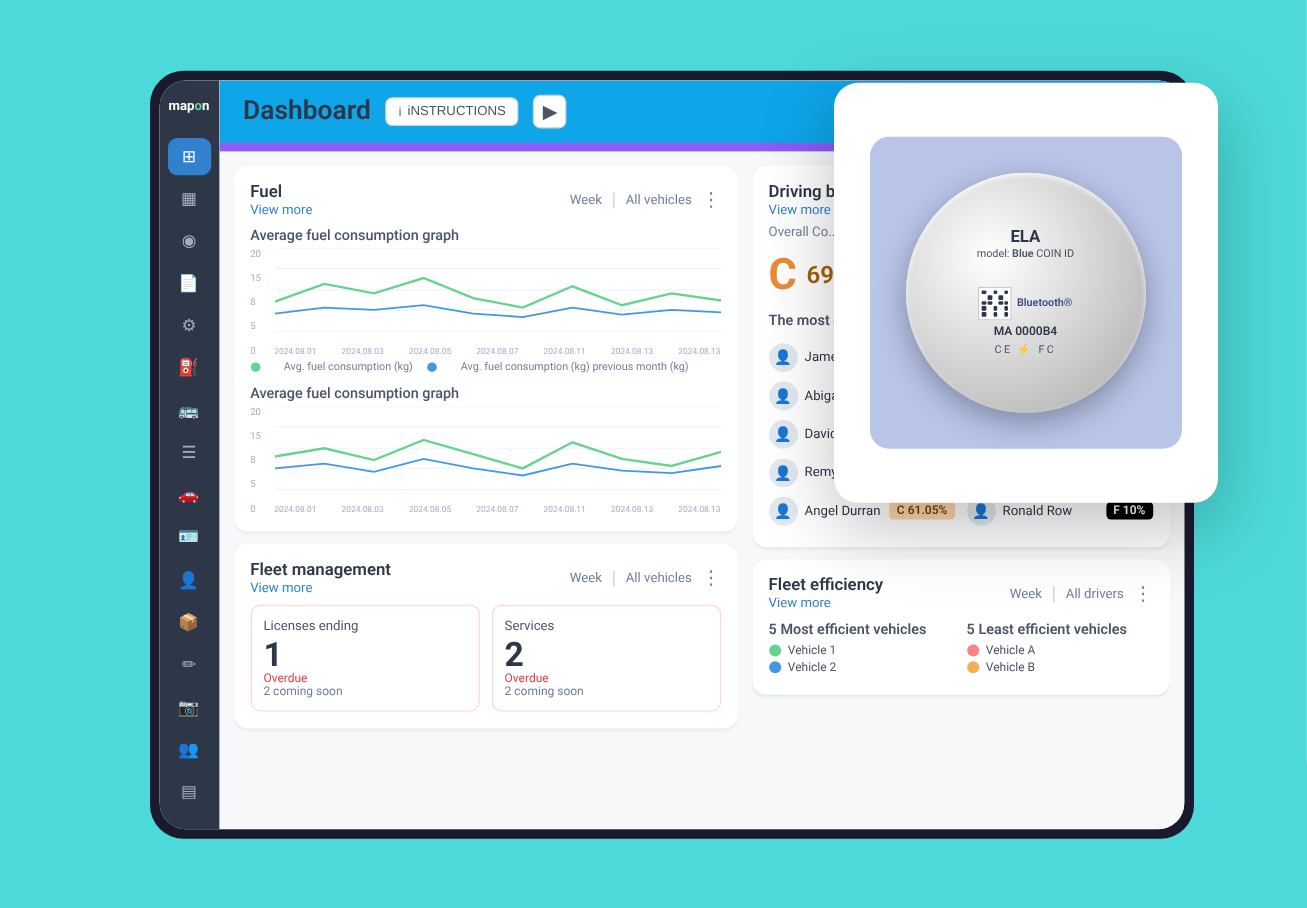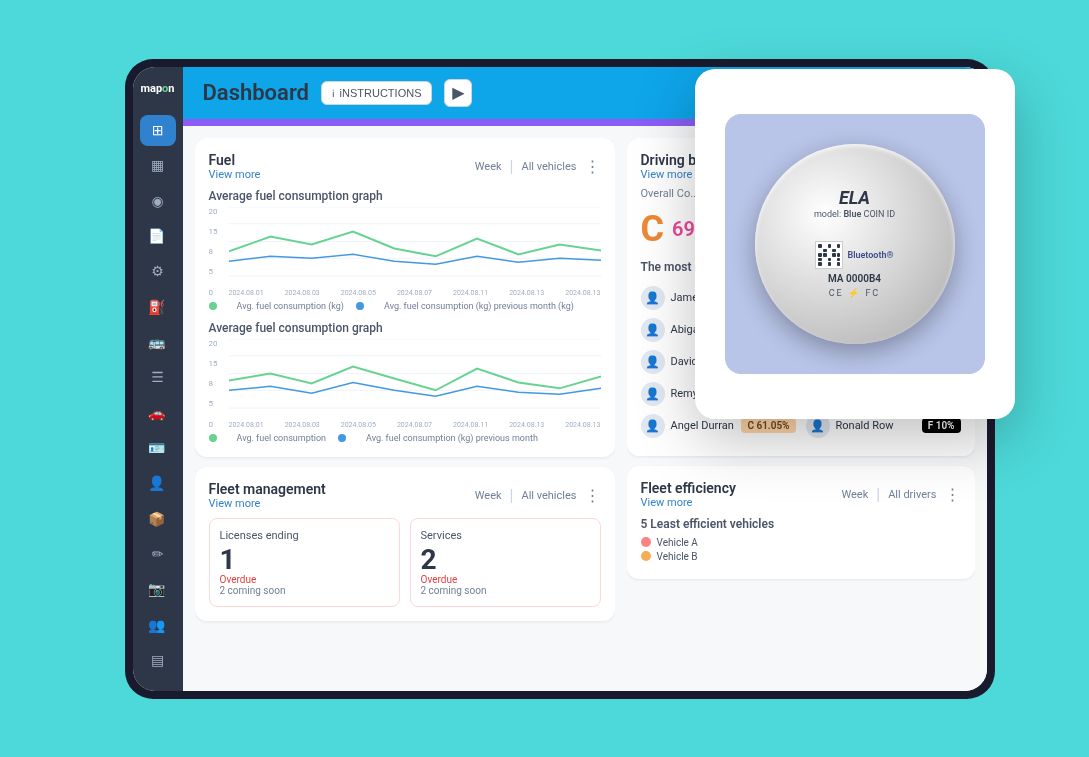--- a/index.html
+++ b/index.html
@@ -298,21 +298,21 @@
 
     .grade-letter {
       font-size: 36px;
       font-weight: 700;
       color: #ed8936;
     }
 
     .grade-score {
       font-size: 20px;
       font-weight: 600;
-      color: #ec4899;
+      color: #a16207;
     }
 
     
     .drivers-section {
       display: flex;
       gap: 10px;
     }
 
     .drivers-half {
       flex: 1;
@@ -476,23 +476,22 @@
       display: flex;
       flex-direction: column;
       align-items: center;
       justify-content: center;
       box-shadow: 0 8px 24px rgba(0,0,0,0.3), inset 0 2px 4px rgba(255,255,255,0.8);
       text-align: center;
       padding: 20px;
     }
 
     .ela-brand {
-      font-size: 18px;
+      font-size: 14px;
       font-weight: 700;
-      font-style: italic;
       color: #2d3748;
       line-height: 1;
       margin-bottom: 2px;
     }
 
     .ela-model {
       font-size: 9px;
       color: #4a5568;
       margin-bottom: 22px;
     }
@@ -691,30 +690,20 @@
                   <div class="x-labels">
                     <span>2024.08.01</span>
                     <span>2024.08.03</span>
                     <span>2024.08.05</span>
                     <span>2024.08.07</span>
                     <span>2024.08.11</span>
                     <span>2024.08.13</span>
                     <span>2024.08.13</span>
                   </div>
                 </div>
-                <div class="chart-legend">
-                  <div class="legend-item">
-                    <div class="legend-dot" style="background:#68d391;"></div>
-                    <span>Avg. fuel consumption</span>
-                  </div>
-                  <div class="legend-item">
-                    <div class="legend-dot" style="background:#4299e1;"></div>
-                    <span>Avg. fuel consumption (kg) previous month</span>
-                  </div>
-                </div>
               </div>
             </div>
 
             <div class="card">
               <div class="card-header">
                 <div>
                   <div class="card-title">Fleet management</div>
                   <div class="card-subtitle-link">View more</div>
                 </div>
                 <div class="card-controls">
@@ -831,20 +820,31 @@
                   <div class="card-subtitle-link">View more</div>
                 </div>
                 <div class="card-controls">
                   <span class="filter-text">Week</span>
                   <span class="separator">|</span>
                   <span class="filter-text">All drivers</span>
                   <span class="more-icon">⋮</span>
                 </div>
               </div>
               <div class="efficiency-split">
+                <div class="efficiency-half">
+                  <div class="efficiency-title">5 Most efficient vehicles</div>
+                  <div class="efficiency-row">
+                    <div class="vehicle-dot" style="background:#68d391;"></div>
+                    <div class="vehicle-name">Vehicle 1</div>
+                  </div>
+                  <div class="efficiency-row">
+                    <div class="vehicle-dot" style="background:#4299e1;"></div>
+                    <div class="vehicle-name">Vehicle 2</div>
+                  </div>
+                </div>
                 <div class="efficiency-half">
                   <div class="efficiency-title">5 Least efficient vehicles</div>
                   <div class="efficiency-row">
                     <div class="vehicle-dot" style="background:#fc8181;"></div>
                     <div class="vehicle-name">Vehicle A</div>
                   </div>
                   <div class="efficiency-row">
                     <div class="vehicle-dot" style="background:#f6ad55;"></div>
                     <div class="vehicle-name">Vehicle B</div>
                   </div>

